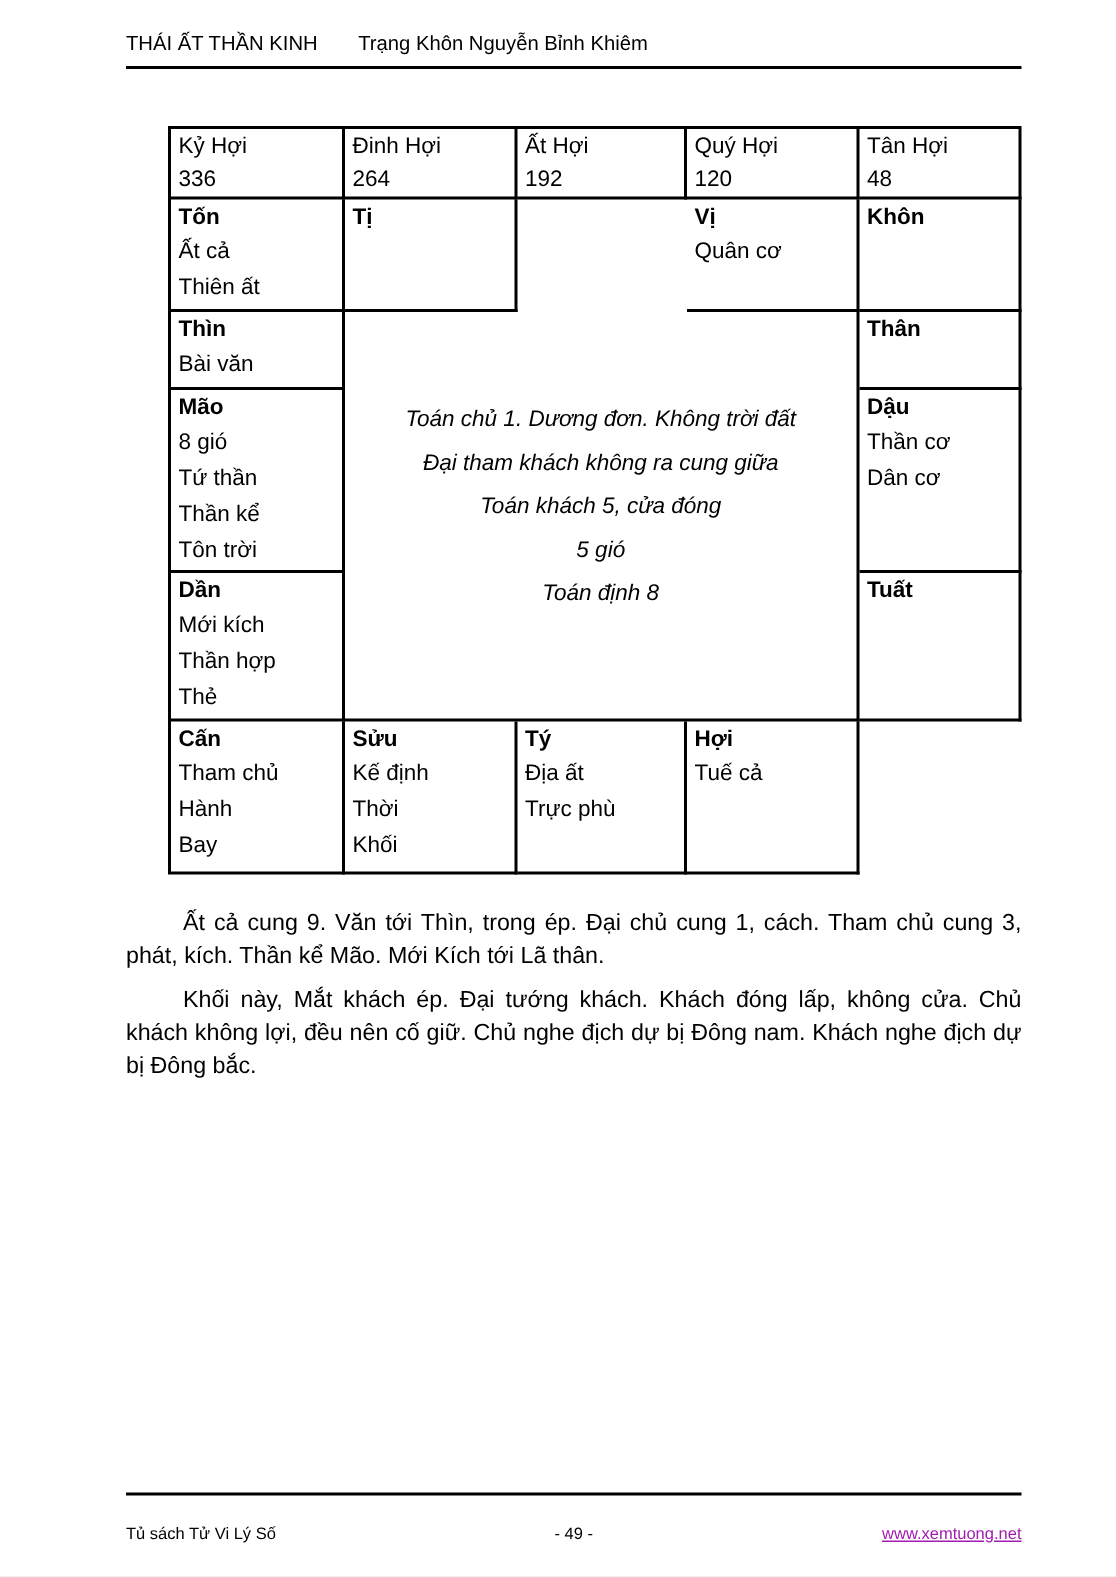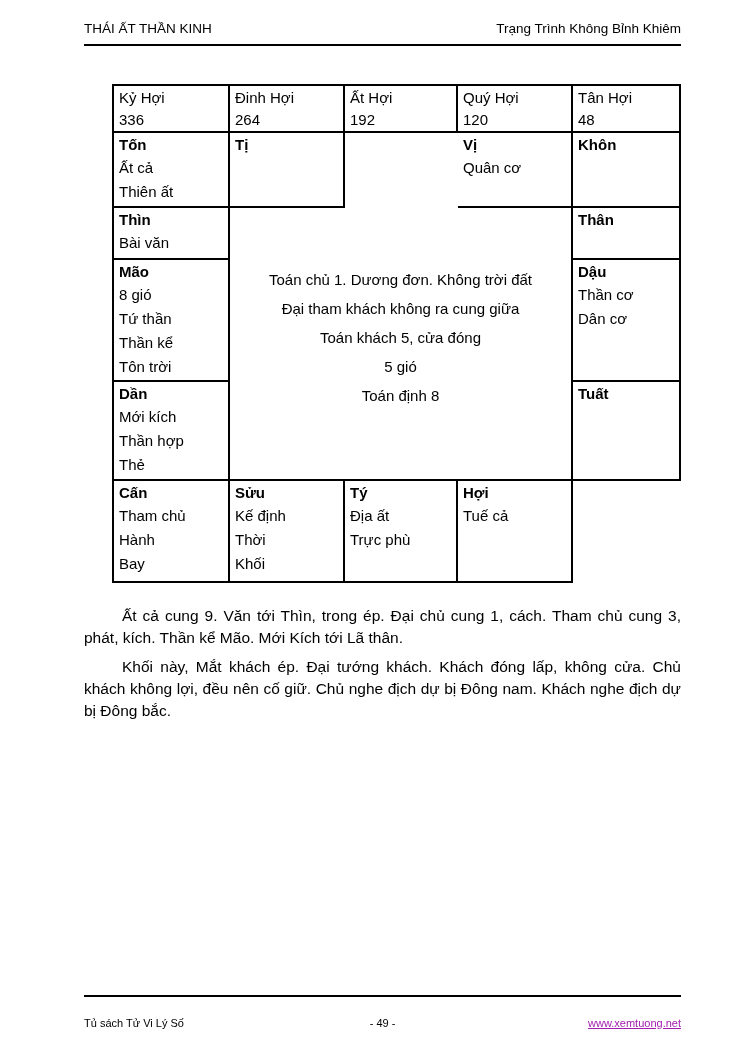--- a/index.html
+++ b/index.html
@@ -9,22 +9,23 @@
     margin:0 auto;
     background:#ffffff;
     color:#000;
     font-family:"Liberation Sans", sans-serif;
     overflow:hidden;
   }
 
   
   .header {
     position:absolute; left:84px; top:21px; width:597px;
-    display:flex; justify-content:space-between; align-items:flex-end;
+    display:flex; justify-content:flex-start; align-items:flex-end;
     font-size:13.5px;
+    gap:27px;
   }
   .header-rule {
     position:absolute; left:84px; top:44px; width:597px; height:2px; background:#000;
   }
 
   
   .chart {
     position:absolute; left:112px; top:84px;
     display:grid;
     grid-template-columns:116px 115px 113px 115px 108px;
@@ -38,21 +39,21 @@
     border-bottom:2px solid #000;
     padding:1px 5px;
     box-sizing:border-box;
     overflow:hidden;
   }
   .ycell { line-height:22px; padding-top:1px; }
   .ct { font-weight:bold; line-height:22px; }
   .cl { line-height:24px; }
   .center-cell {
     display:flex; flex-direction:column; justify-content:center; align-items:center;
-    text-align:right; line-height:29px; padding-bottom:14px;
+    text-align:right; line-height:29px; padding-bottom:14px;font-style:italic;
   }
 
   .g-y1{grid-area:1/1}.g-y2{grid-area:1/2}.g-y3{grid-area:1/3}.g-y4{grid-area:1/4}.g-y5{grid-area:1/5}
   .g-t1{grid-area:2/1}.g-t2{grid-area:2/2}.g-t3{grid-area:2/3}.g-t4{grid-area:2/4}.g-t5{grid-area:2/5}
   .g-l1{grid-area:3/1}.g-l2{grid-area:4/1}.g-l3{grid-area:5/1}
   .g-r1{grid-area:3/5}.g-r2{grid-area:4/5}.g-r3{grid-area:5/5}
   .g-ctr{grid-row:3/6; grid-column:2/5}
   .g-b1{grid-area:6/1}.g-b2{grid-area:6/2}.g-b3{grid-area:6/3}.g-b4{grid-area:6/4}.g-b5{grid-area:6/5}
 
   
@@ -74,21 +75,21 @@
   .f-right { text-align:right; }
   .site-link { color:#a21caf; text-decoration:underline; cursor:pointer; }
 </style>
 </head>
 <body>
 
 <div class="page">
 
   <div class="header">
     <span>THÁI ẤT THẦN KINH</span>
-    <span>Trạng Trình Không Bỉnh Khiêm</span>
+    <span>Trạng Khôn Nguyễn Bỉnh Khiêm</span>
   </div>
   <div class="header-rule"></div>
 
   <div class="chart">
 
     <div class="cell ycell g-y1">
       <div>Kỷ Hợi</div>
       <div>336</div>
     </div>
     <div class="cell ycell g-y2">

